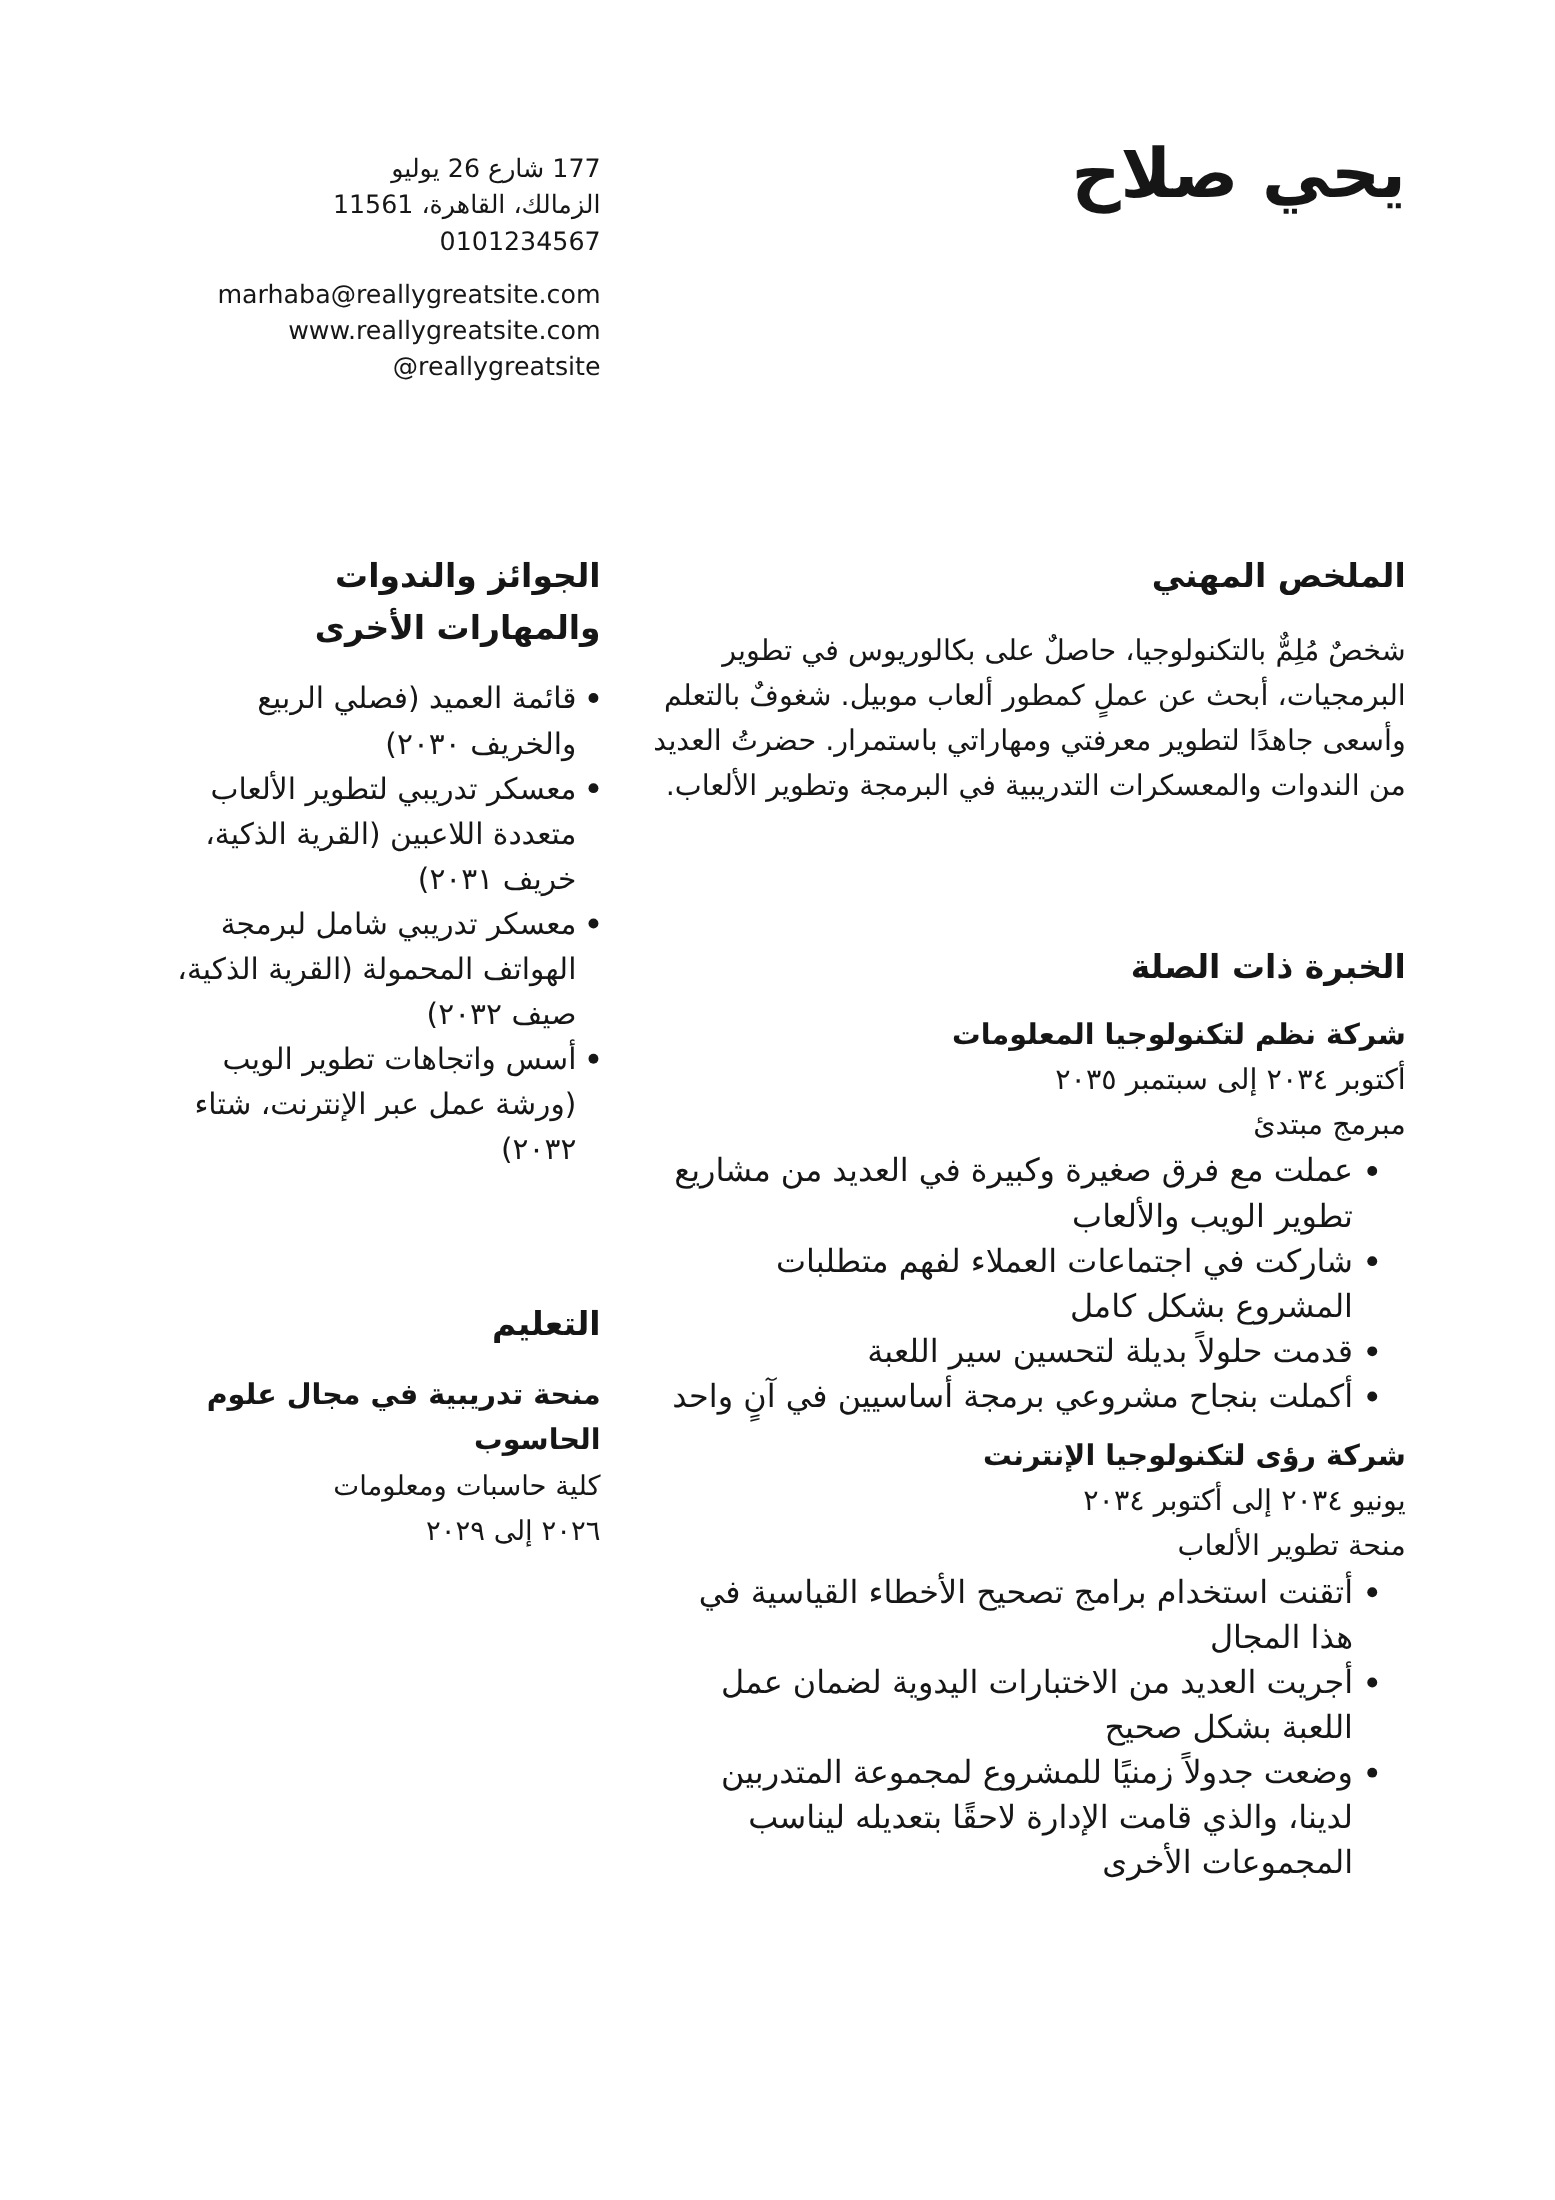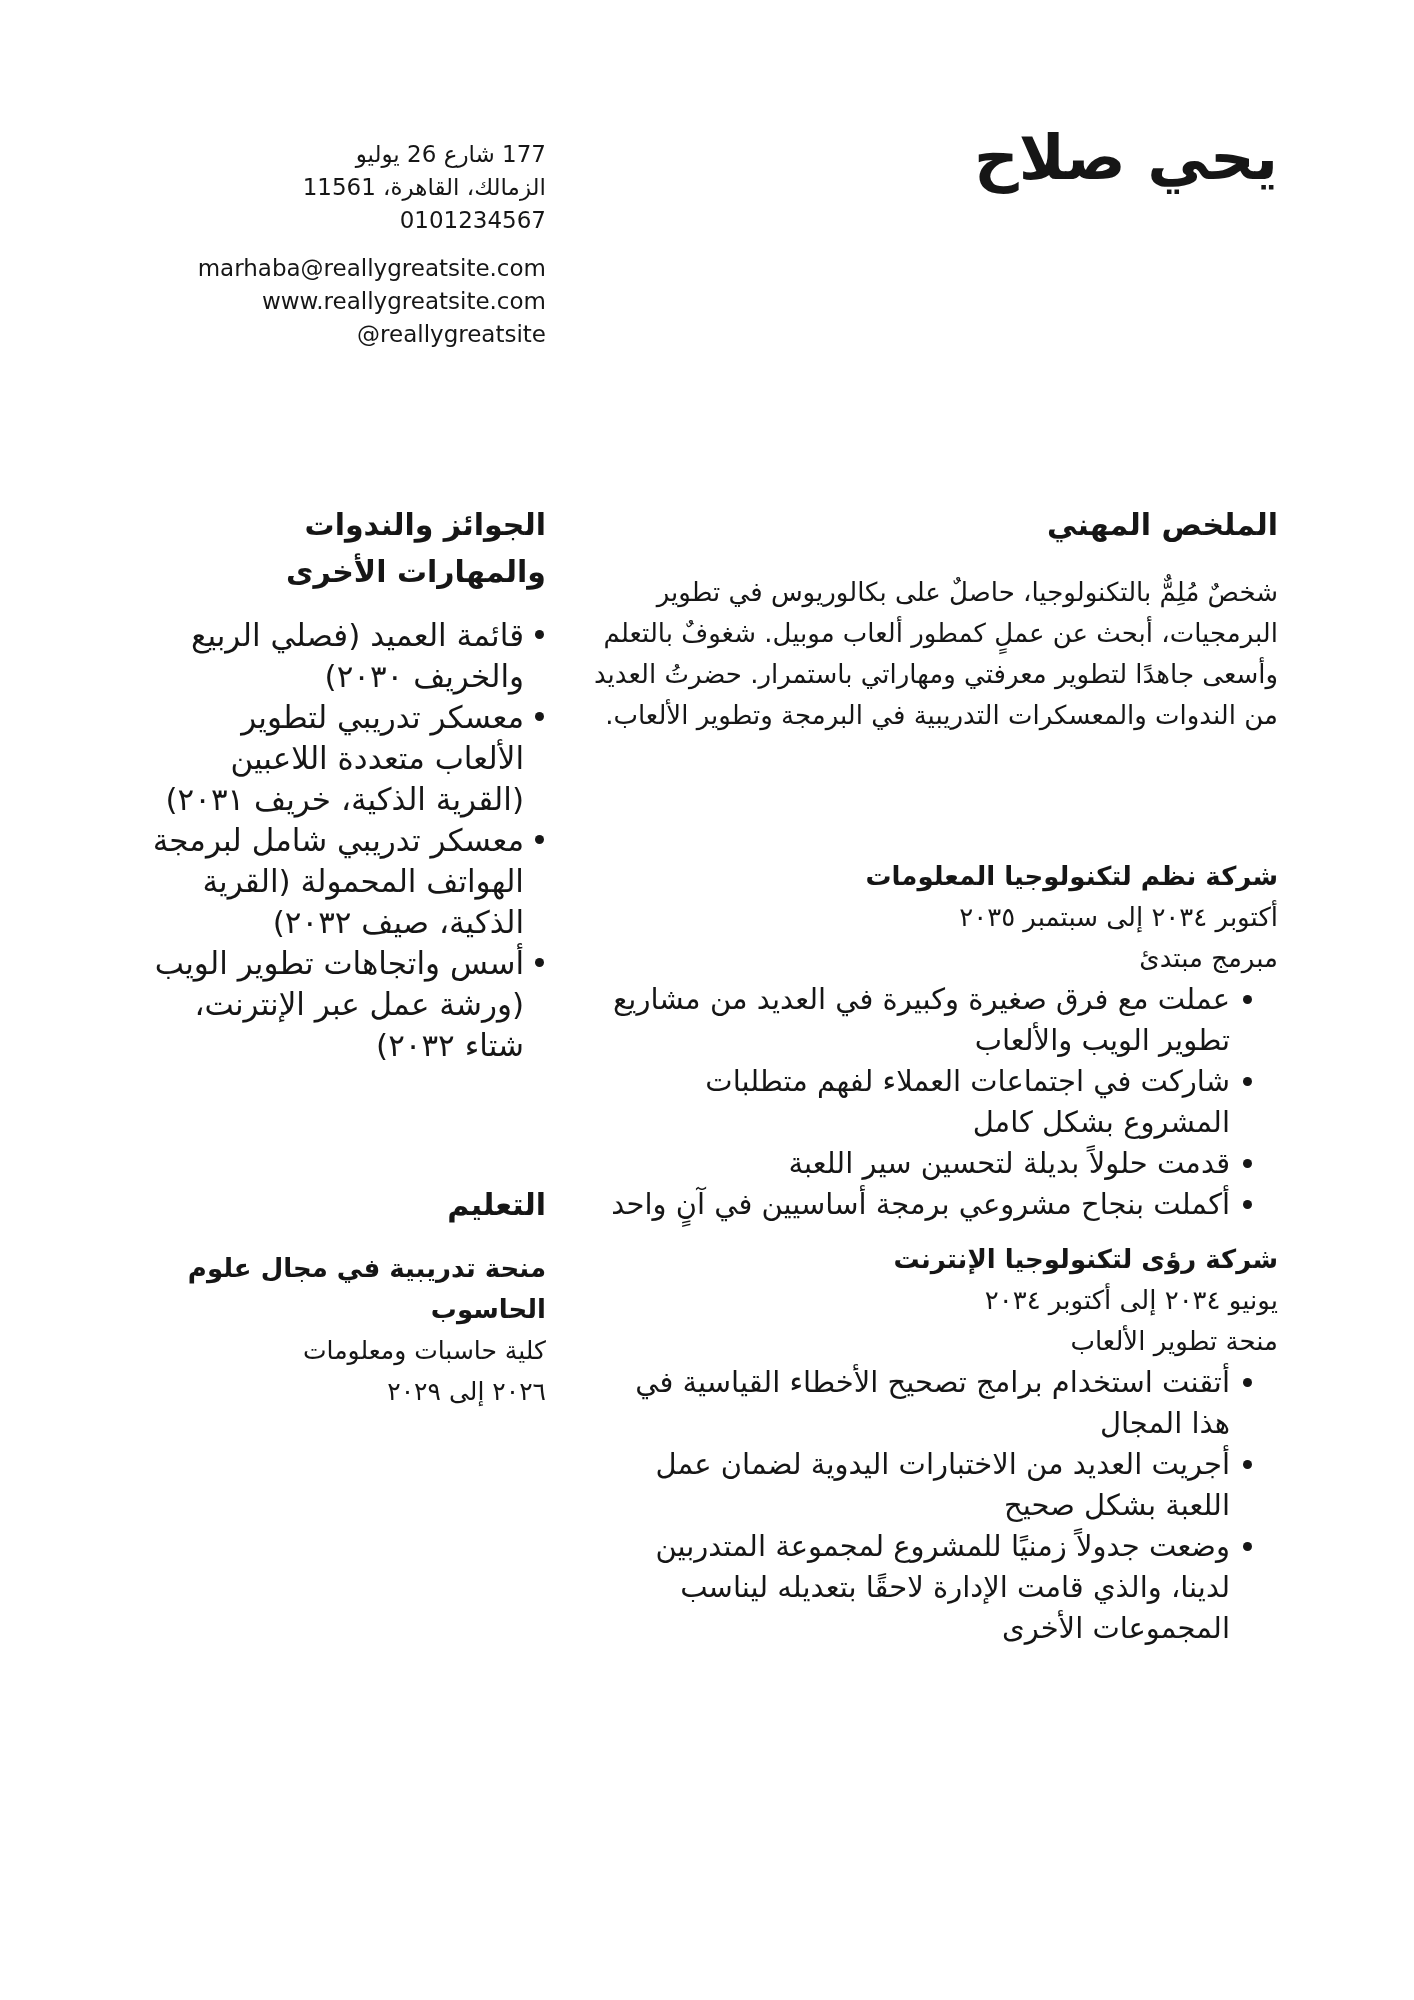--- a/index.html
+++ b/index.html
@@ -66,21 +66,21 @@
   ul.bullets li::before {
     content:"";
     position:absolute;
     right:0; top:16px;
     width:9px; height:9px;
     border-radius:50%;
     background:currentColor;
   }
   
   .side-col ul.bullets { margin-top:20px; }
-  .side-col ul.bullets li { font-size:31px; padding-right:22px; }
+  .side-col ul.bullets li { font-size:27px; padding-right:22px; }
   .side-col ul.bullets li::before { right:2px; top:15px; }
   .education-section { margin-top:115px; }
   .edu { margin-top:20px; }
   .edu + .edu { margin-top:32px; }
   .edu h3 { font-size:26px; line-height:41px; font-weight:700; }
   .edu .school, .edu .dates { font-size:25px; line-height:41px; }
 </style>
 </head>
 <body>
 
@@ -104,20 +104,21 @@
   <div class="grid columns">
 
     <main class="main-col">
 
       <section class="summary-section">
         <h2 class="section-heading">الملخص المهني</h2>
         <p class="summary-text">شخصٌ مُلِمٌّ بالتكنولوجيا، حاصلٌ على بكالوريوس في تطوير البرمجيات، أبحث عن عملٍ كمطور ألعاب موبيل. شغوفٌ بالتعلم وأسعى جاهدًا لتطوير معرفتي ومهاراتي باستمرار. حضرتُ العديد من الندوات والمعسكرات التدريبية في البرمجة وتطوير الألعاب.</p>
       </section>
 
       <section class="experience-section">
+        <h2 class="section-heading">الخبرة ذات الصلة</h2>
 
         <article class="job">
           <h3>شركة نظم لتكنولوجيا المعلومات</h3>
           <div class="dates">أكتوبر ٢٠٣٤ إلى سبتمبر ٢٠٣٥</div>
           <div class="role">مبرمج مبتدئ</div>
           <ul class="bullets">
               <li>عملت مع فرق صغيرة وكبيرة في العديد من مشاريع تطوير الويب والألعاب</li>
               <li>شاركت في اجتماعات العملاء لفهم متطلبات المشروع بشكل كامل</li>
               <li>قدمت حلولاً بديلة لتحسين سير اللعبة</li>
               <li>أكملت بنجاح مشروعي برمجة أساسيين في آنٍ واحد</li>

